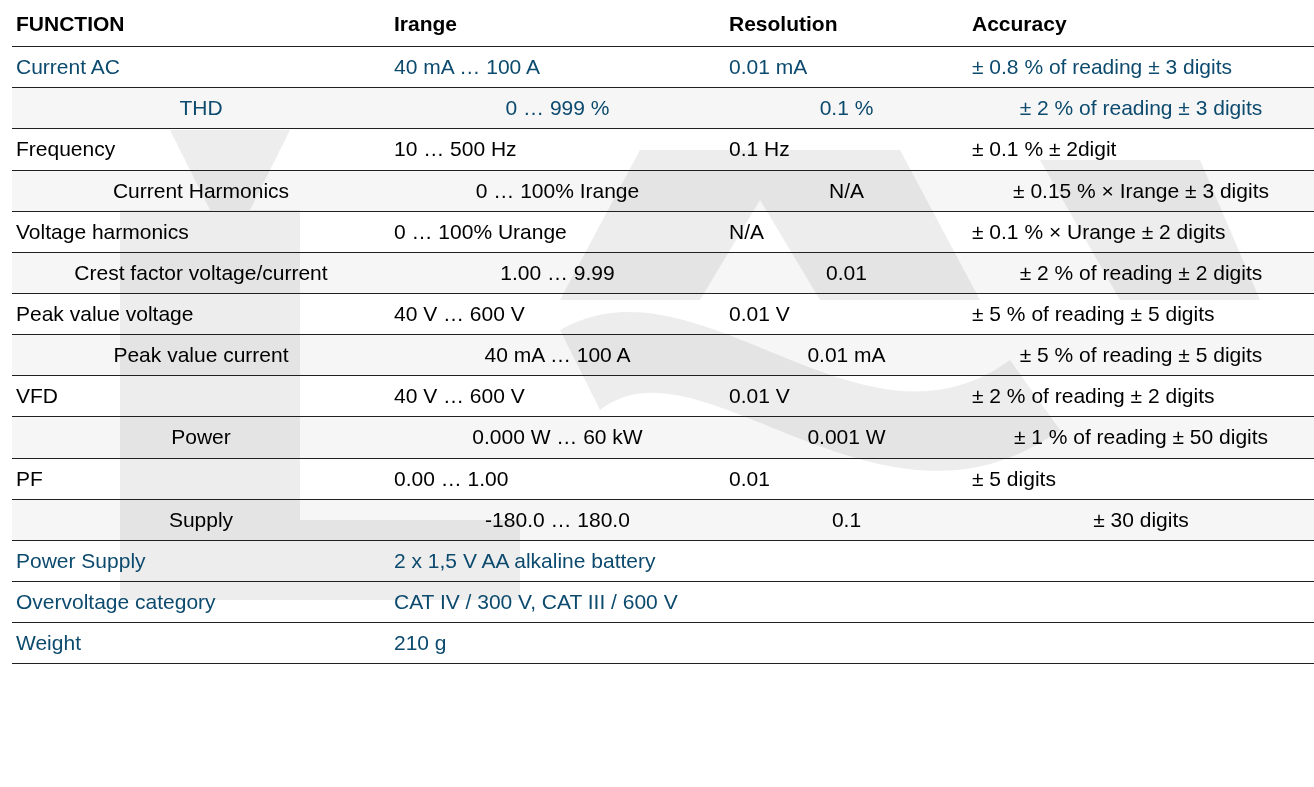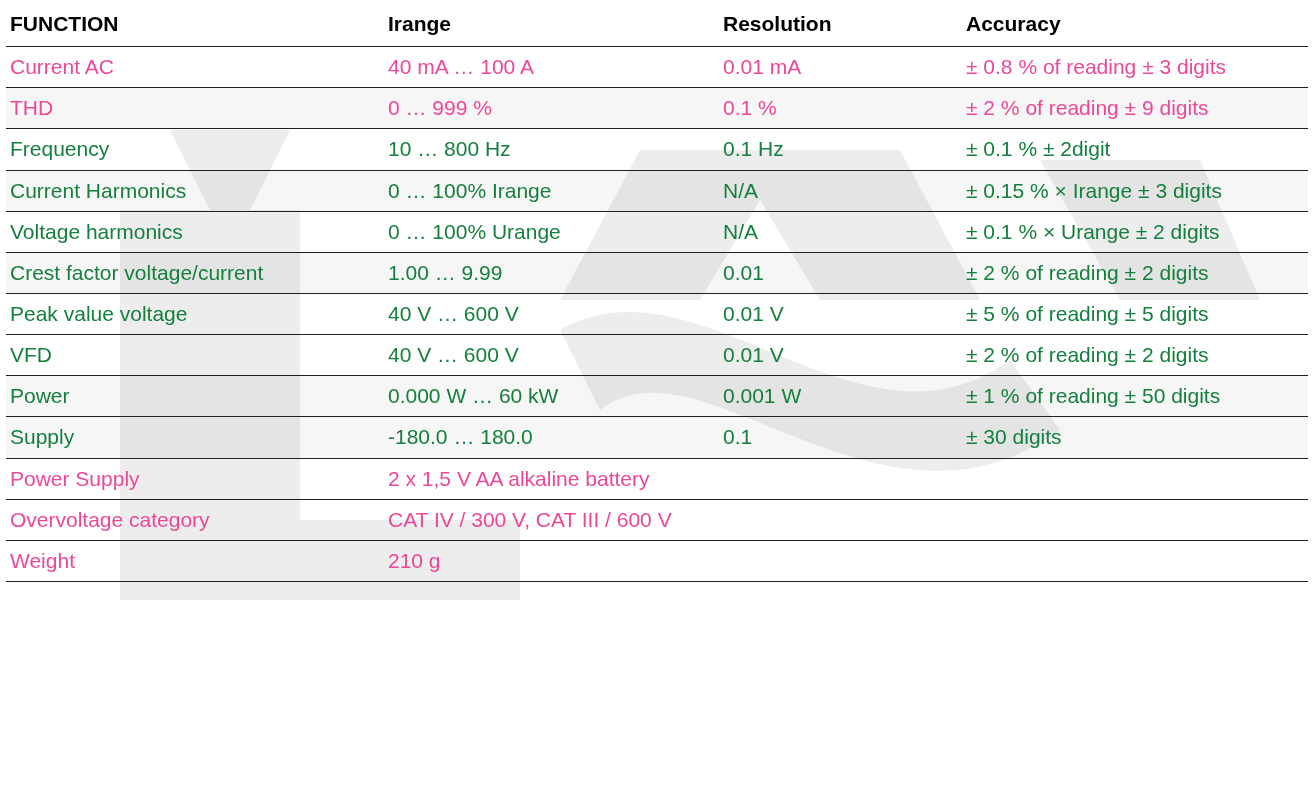--- a/index.html
+++ b/index.html
@@ -25,21 +25,21 @@
     height: 787px;
     pointer-events: none;
     z-index: 0;
   }
 
   .sheet {
     position: relative;
     z-index: 1;
     width: 1290px;
     box-sizing: border-box;
-    padding: 0 6px;
+    padding: 0 12px;
   }
 
   table.spec {
     width: 100%;
     border-collapse: collapse;
     table-layout: fixed;
   }
 
   table.spec col.c-function { width: 378px; }
   table.spec col.c-ranges   { width: 335px; }
@@ -59,29 +59,30 @@
   table.spec thead th {
     font-weight: bold;
     font-size: 21px;
     padding-top: 12px;
     padding-bottom: 10px;
     color: #000000;
   }
 
   
   tr.grey td {
-    color: #15803d;
+    color: #000000;
   }
   tr.dark td {
-    color: #ec4899;
+    color: #0c4a6e;
   }
 
   
   tr.tint td {
     background: rgba(0,0,0,0.035);
+    text-align: center;
   }
 </style>
 </head>
 <body>
 
 <svg class="watermark" viewBox="0 0 1314 787" preserveAspectRatio="none" aria-hidden="true">
   <g fill="#ededed">
     <path d="M120 210 L300 210 L300 520 L520 520 L520 600 L120 600 Z"></path>
     <path d="M640 150 L900 150 L980 300 L820 300 L760 200 L700 300 L560 300 Z"></path>
     <path d="M560 330 C700 250, 860 470, 1010 360 L1060 430 C880 560, 700 330, 600 410 Z"></path>
@@ -110,25 +111,25 @@
         <tr class="dark">
           <td>Current AC</td>
           <td>40 mA … 100 A</td>
           <td>0.01 mA</td>
           <td>± 0.8 % of reading ± 3 digits</td>
         </tr>
         <tr class="dark tint">
           <td>THD</td>
           <td>0 … 999 %</td>
           <td>0.1 %</td>
-          <td>± 2 % of reading ± 9 digits</td>
+          <td>± 2 % of reading ± 3 digits</td>
         </tr>
         <tr class="grey">
           <td>Frequency</td>
-          <td>10 … 800 Hz</td>
+          <td>10 … 500 Hz</td>
           <td>0.1 Hz</td>
           <td>± 0.1 % ± 2digit</td>
         </tr>
         <tr class="grey tint">
           <td>Current Harmonics</td>
           <td>0 … 100% Irange</td>
           <td>N/A</td>
           <td>± 0.15 % × Irange ± 3 digits</td>
         </tr>
         <tr class="grey">
@@ -142,32 +143,44 @@
           <td>1.00 … 9.99</td>
           <td>0.01</td>
           <td>± 2 % of reading ± 2 digits</td>
         </tr>
         <tr class="grey">
           <td>Peak value voltage</td>
           <td>40 V … 600 V</td>
           <td>0.01 V</td>
           <td>± 5 % of reading ± 5 digits</td>
         </tr>
+        <tr class="grey tint">
+          <td>Peak value current</td>
+          <td>40 mA … 100 A</td>
+          <td>0.01 mA</td>
+          <td>± 5 % of reading ± 5 digits</td>
+        </tr>
         <tr class="grey">
           <td>VFD</td>
           <td>40 V … 600 V</td>
           <td>0.01 V</td>
           <td>± 2 % of reading ± 2 digits</td>
         </tr>
         <tr class="grey tint">
           <td>Power</td>
           <td>0.000 W … 60 kW</td>
           <td>0.001 W</td>
           <td>± 1 % of reading ± 50 digits</td>
         </tr>
+        <tr class="grey">
+          <td>PF</td>
+          <td>0.00 … 1.00</td>
+          <td>0.01</td>
+          <td>± 5 digits</td>
+        </tr>
         <tr class="grey tint">
           <td>Supply</td>
           <td>-180.0 … 180.0</td>
           <td>0.1</td>
           <td>± 30 digits</td>
         </tr>
         <tr class="dark">
           <td>Power Supply</td>
           <td>2 x 1,5 V AA    alkaline battery</td>
           <td></td>

